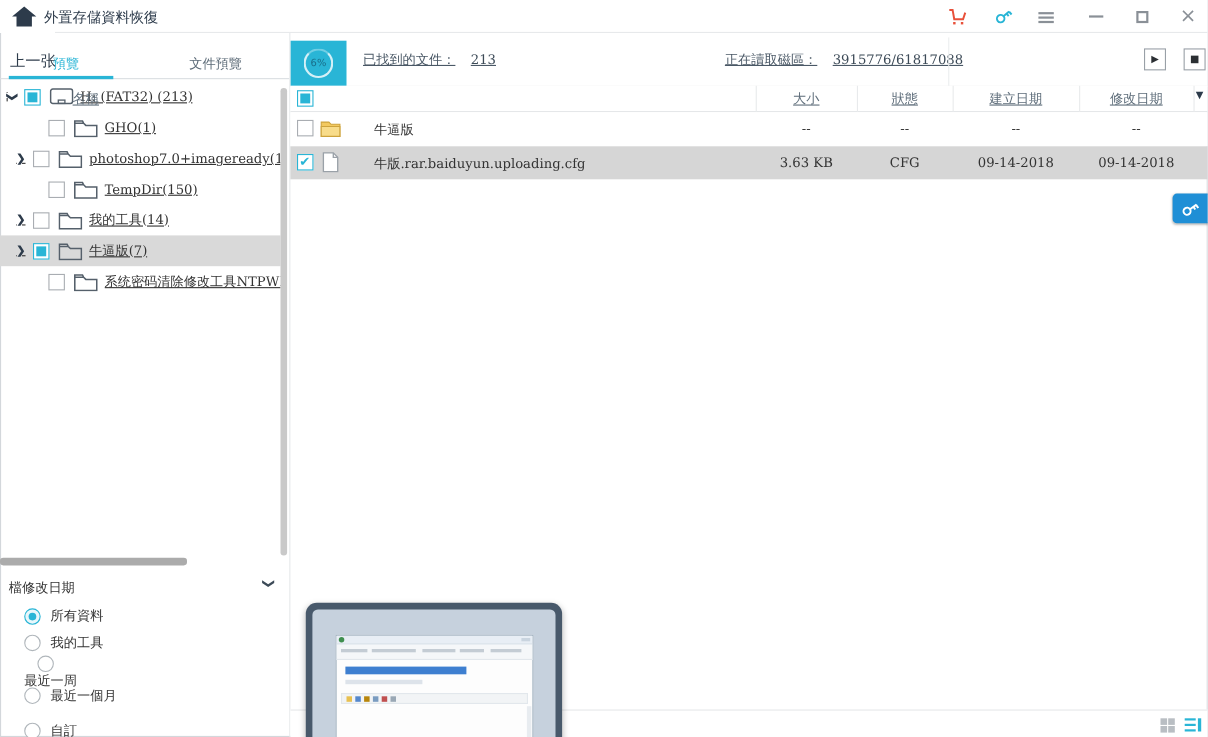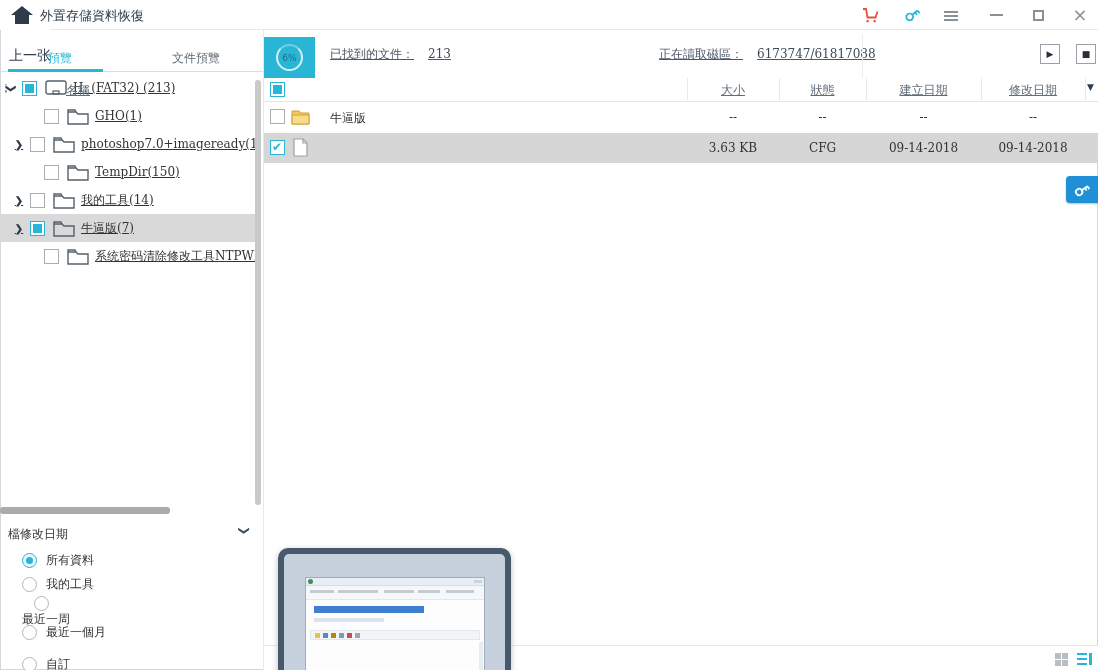--- a/index.html
+++ b/index.html
@@ -72,21 +72,21 @@
   .thead { position:absolute; left:264px; top:78px; width:834px; height:24px; border-bottom:1px solid #e3e5e7; background:#fff; font-size:12px; color:#5f6e7b; }
   .hdiv { position:absolute; top:78px; height:24px; width:1px; background:#e8eaec; }
   .th-name { position:absolute; left:66px; top:82px; }
   .th-c { position:absolute; top:82px; text-align:center; }
   .sort-ico { position:absolute; left:822px; top:82px; font-size:9px; color:#2d3b4b; }
   .trow { position:absolute; left:264px; width:834px; font-size:12px; color:#333; }
   .row1 { top:102px; height:31px; background:#fff; }
   .row2 { top:133px; height:30px; background:#d6d6d6; }
   .trow .cb { position:absolute; left:6px; top:7px; margin:0; }
   .file-ico { position:absolute; left:27px; top:5px; width:19px; height:19px; }
-  .cell-name { position:absolute; left:66px; top:8px; white-space:nowrap;text-align:center; }
+  .cell-name { position:absolute; left:76px; top:8px; white-space:nowrap;text-align:center; }
   .cell-c { position:absolute; top:8px; text-align:center; }
   .c-size { left:423px; width:92px; }
   .c-status { left:515px; width:87px; }
   .c-created { left:602px; width:115px; }
   .c-modified { left:717px; width:104px; }
 
   
   .key-float { position:absolute; left:1066px; top:176px; width:40px; height:27px; background:#1f8fd6; border-radius:4px; display:flex; align-items:center; justify-content:flex-start; padding-left:6px; box-shadow:0 1px 2px rgba(0,0,0,.25); }
 
   
@@ -172,21 +172,21 @@
       <div class="prog-ring">
         <span class="prog-text">6%</span>
       </div>
     </div>
     <div class="stat serif" style="left:66px;">
       <span class="lab">已找到的文件：</span>
       <span class="val">213</span>
     </div>
     <div class="stat serif" style="left:395px;">
       <span class="lab">正在讀取磁區：</span>
-      <span class="val">6173747/61817088</span>
+      <span class="val">3915776/61817088</span>
     </div>
     <div class="stats-sep"></div>
     <div class="media-btn" style="right:38px;">
         <span>▶</span>
       </div>
     <div class="media-btn" style="right:2px;">
         <span>■</span>
       </div>
   </div>
 
@@ -332,20 +332,21 @@
   </div>
 
   <div class="trow row2 serif">
     <span class="cb checked" style="background:#fff;"></span>
     <span class="file-ico">
       <svg width="19" height="19" viewBox="0 0 19 19">
           <path d="M3 1 h9 l4 4 v13 h-13 z" fill="#fff" stroke="#9aa1a8" stroke-width="1.2"></path>
           <path d="M12 1 v4 h4" fill="none" stroke="#9aa1a8" stroke-width="1.2"></path>
         </svg>
     </span>
+    <span class="cell-name">牛版.rar.baiduyun.uploading.cfg</span>
     <span class="cell-c c-size">3.63 KB</span>
     <span class="cell-c c-status">CFG</span>
     <span class="cell-c c-created">09-14-2018</span>
     <span class="cell-c c-modified">09-14-2018</span>
   </div>
 
   <div class="key-float">
     <svg width="20" height="18" viewBox="0 0 20 18">
         <g transform="rotate(-35 10 9)">
           <circle cx="6.5" cy="9" r="3.2" fill="none" stroke="#fff" stroke-width="1.8"></circle>

